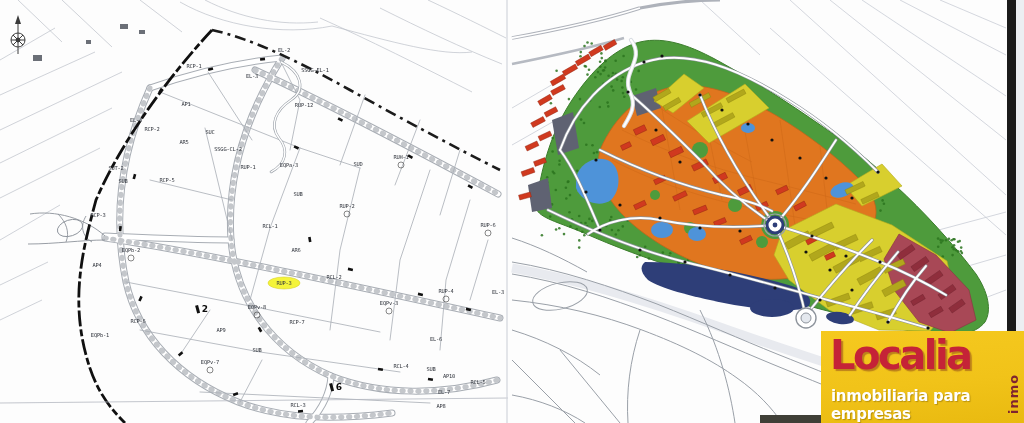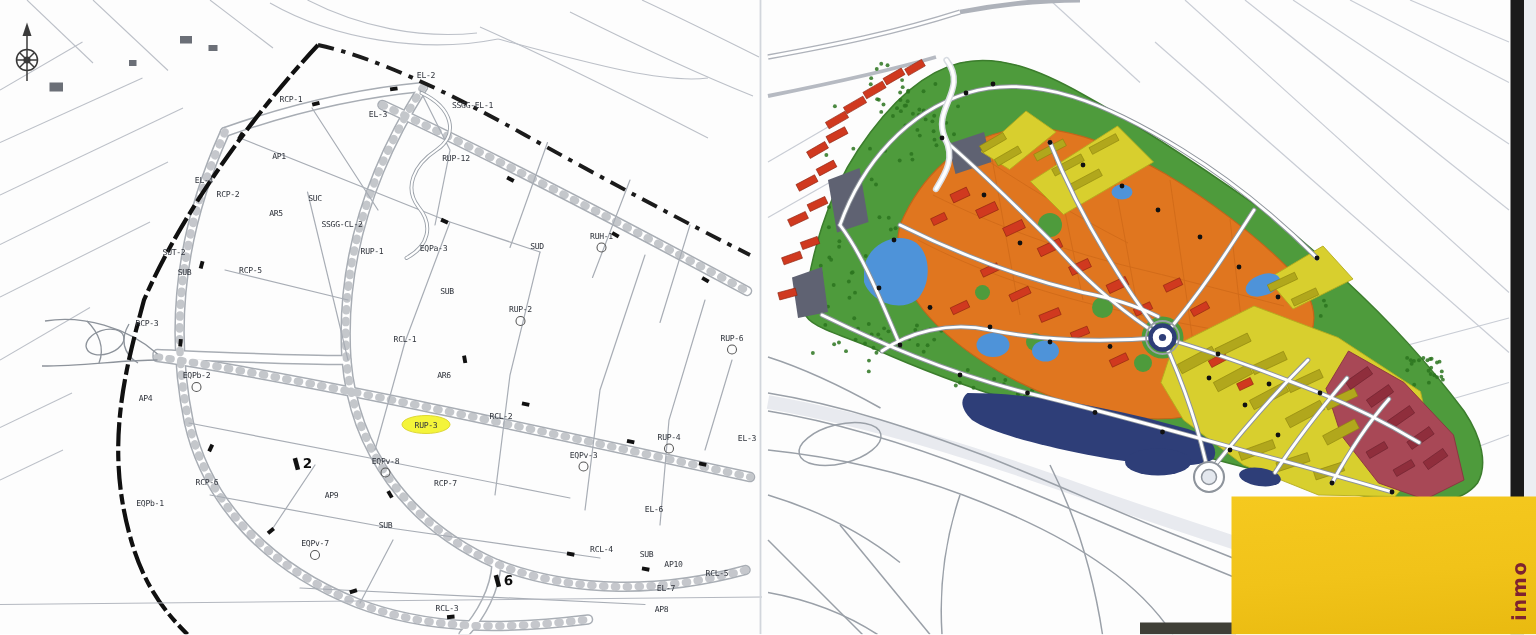--- a/index.html
+++ b/index.html
@@ -684,15 +684,17 @@
       <circle cx="806" cy="318" r="5" fill="#e4e8ee" stroke="#8e949c" stroke-width="1"></circle>
     </g>
 
     <rect x="760" y="415" width="64" height="8" fill="#3f3f37"></rect>
     <rect x="1007" y="0" width="9" height="423" fill="#1a1a1a"></rect>
     <rect x="1016" y="0" width="8" height="423" fill="#eceef2"></rect>
   </g>
 </svg>
 
 <div class="logo">
+  <div class="brand">Localia</div>
   <div class="suffix">inmo</div>
+  <div class="tagline">inmobiliaria para empresas</div>
 </div>
 </div>
 
 </body></html>

